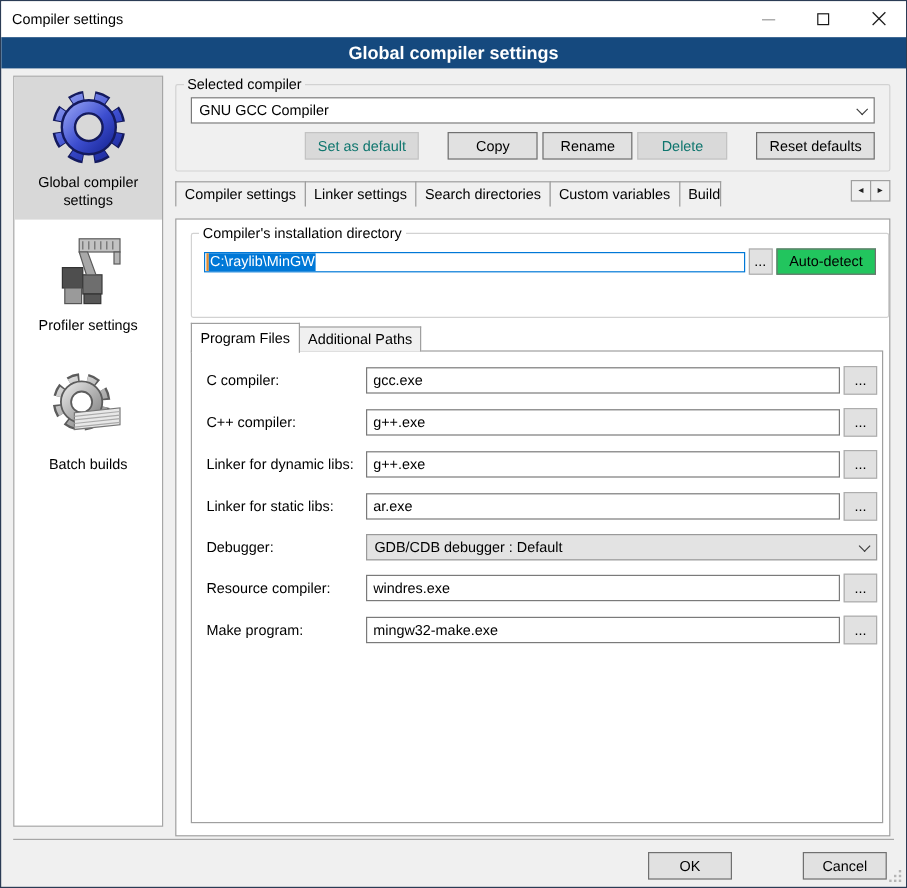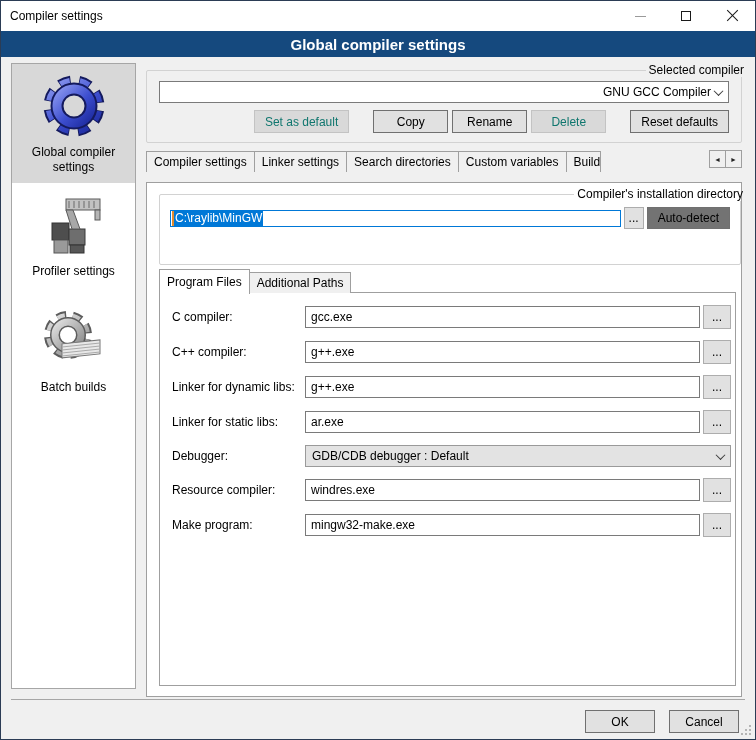--- a/index.html
+++ b/index.html
@@ -22,51 +22,51 @@
   
   .banner{position:absolute;left:0;top:30px;right:0;height:26px;background:#15497e;color:#fff;
     font-size:15px;font-weight:bold;display:flex;align-items:center;justify-content:center;}
   
   .sidebar{position:absolute;left:10px;top:62px;width:125px;height:626px;background:#fff;border:1px solid #a6a6a6;overflow:hidden;}
   .side-item{width:100%;padding:10px 4px 8px 4px;display:flex;flex-direction:column;align-items:center;gap:7px;min-height:116px;}
   .side-item.selected{background:#d8d8d8;}
   .side-label{text-align:center;line-height:15px;}
   .side-icon{width:64px;height:64px;display:flex;align-items:center;justify-content:center;}
   
-  fieldset{border:1px solid #d2d2d2;border-radius:2px;margin:0;padding:0;text-align:right;}
+  fieldset{border:1px solid #d2d2d2;border-radius:2px;margin:0;padding:0;}
   legend{padding:0 3px;margin-left:6px;font-size:12px;}
   .sel-group{position:absolute;left:145px;top:62px;width:596px;height:80px;}
   .combo{height:22px;background:#fff;border:1px solid #7a7a7a;display:flex;align-items:center;padding:0 6px;}
   .combo .val{flex:1;overflow:hidden;white-space:nowrap;}
   .chev{width:7px;height:7px;border-right:1px solid #3c3c3c;border-bottom:1px solid #3c3c3c;transform:rotate(45deg) translate(-1px,-1px);margin-left:4px;}
   .sel-group .combo{margin:4px 12px 0 12px;}
   .btnrow{display:flex;justify-content:flex-end;align-items:center;margin:7px 12px 0 0;}
   .btn{height:23px;background:#e1e1e1;border:1px solid #707070;display:flex;align-items:center;justify-content:center;
-    font-size:12px;padding:0 10px;}
+    font-size:12px;padding:0 10px;margin-left:45px;}
   .btn.disabled{background:#d9d9d9;border-color:#c3c3c3;color:#0f766e;}
   .btnrow .btn{min-width:75px;margin-left:4px;}
   .btnrow .btn.gap{margin-left:24px;}
   
   .tabstrip{position:absolute;left:145px;top:146px;width:596px;height:25px;display:flex;align-items:flex-end;}
   .tab{height:21px;padding:0 7px;display:flex;align-items:center;background:#f0f0f0;
     border:1px solid #9f9f9f;border-bottom:none;margin-right:-1px;white-space:nowrap;}
   .tab.active{height:25px;background:#fff;position:relative;z-index:3;margin-bottom:-1px;padding-bottom:1px;}
   .tab.clip{max-width:44px;overflow:hidden;padding-right:0;}
   .tab-arrows{position:absolute;right:0;top:3px;display:flex;z-index:4;}
   .arrow-btn{width:17px;height:18px;background:#f0f0f0;border:1px solid #9f9f9f;margin-left:-1px;
     display:flex;align-items:center;justify-content:center;font-size:7px;color:#222;}
   .tabpage{position:absolute;left:145px;top:171px;width:596px;height:515px;background:#fff;border:1px solid #9f9f9f;z-index:2;margin-top:10px;}
   
   .install-group{position:absolute;left:12px;top:4px;width:582px;height:78px;}
   .dir-row{display:flex;align-items:center;margin:6px 10px 0 10px;gap:3px;}
   .fake-input{flex:1;height:17px;border:1px solid #0078d7;background:#fff;display:flex;align-items:center;padding:0 1px;overflow:hidden;}
   .caret{width:2px;height:16px;background:#e08a2e;margin-right:0;}
   .sel-text{background:#0078d7;color:#fff;padding:1px 1px;white-space:nowrap;}
   .mini-btn{height:22px;min-width:20px;background:#e1e1e1;border:1px solid #adadad;display:flex;align-items:center;justify-content:center;padding:0 4px;}
-  .autodetect{height:22px;background:#737373;border:1px solid #707070;padding:0 10px;display:flex;align-items:center;}
+  .autodetect{height:22px;background:#22c55e;border:1px solid #707070;padding:0 10px;display:flex;align-items:center;}
   .note{margin:3px 10px 0 10px;color:#a00000;white-space:nowrap;overflow:hidden;}
   
   .subtabs{position:absolute;left:12px;top:86px;display:flex;align-items:flex-end;height:24px;z-index:3;}
   .subpanel{position:absolute;left:12px;top:109px;width:577px;height:394px;background:#fff;border:1px solid #9f9f9f;padding:12px 4px 0 12px;z-index:2;}
   .field-row{display:flex;align-items:center;margin-bottom:11px;}
   .field-label{width:133px;flex:none;}
   .field-input{flex:1;height:22px;border:1px solid #7a7a7a;background:#fff;font-family:"Liberation Sans",sans-serif;font-size:12px;padding:0 5px;min-width:0;}
   .field-browse{margin-left:3px;height:24px;min-width:28px;background:#e1e1e1;border:1px solid #adadad;
     display:flex;align-items:center;justify-content:center;}
   .combo.grey{flex:1;background:#e3e3e3;border:1px solid #9a9a9a;justify-content:flex-end;}

